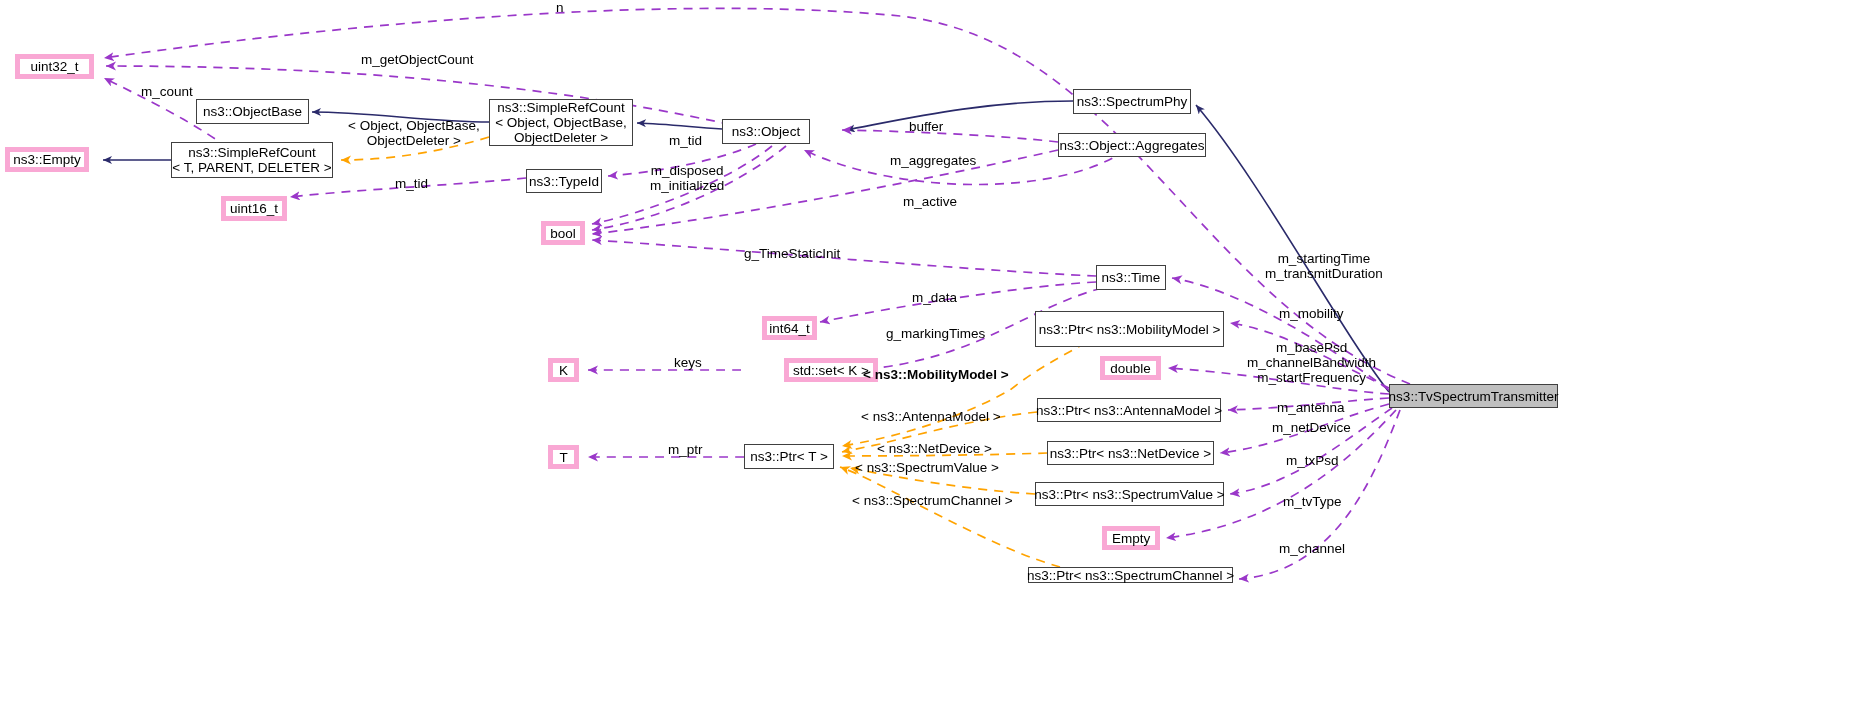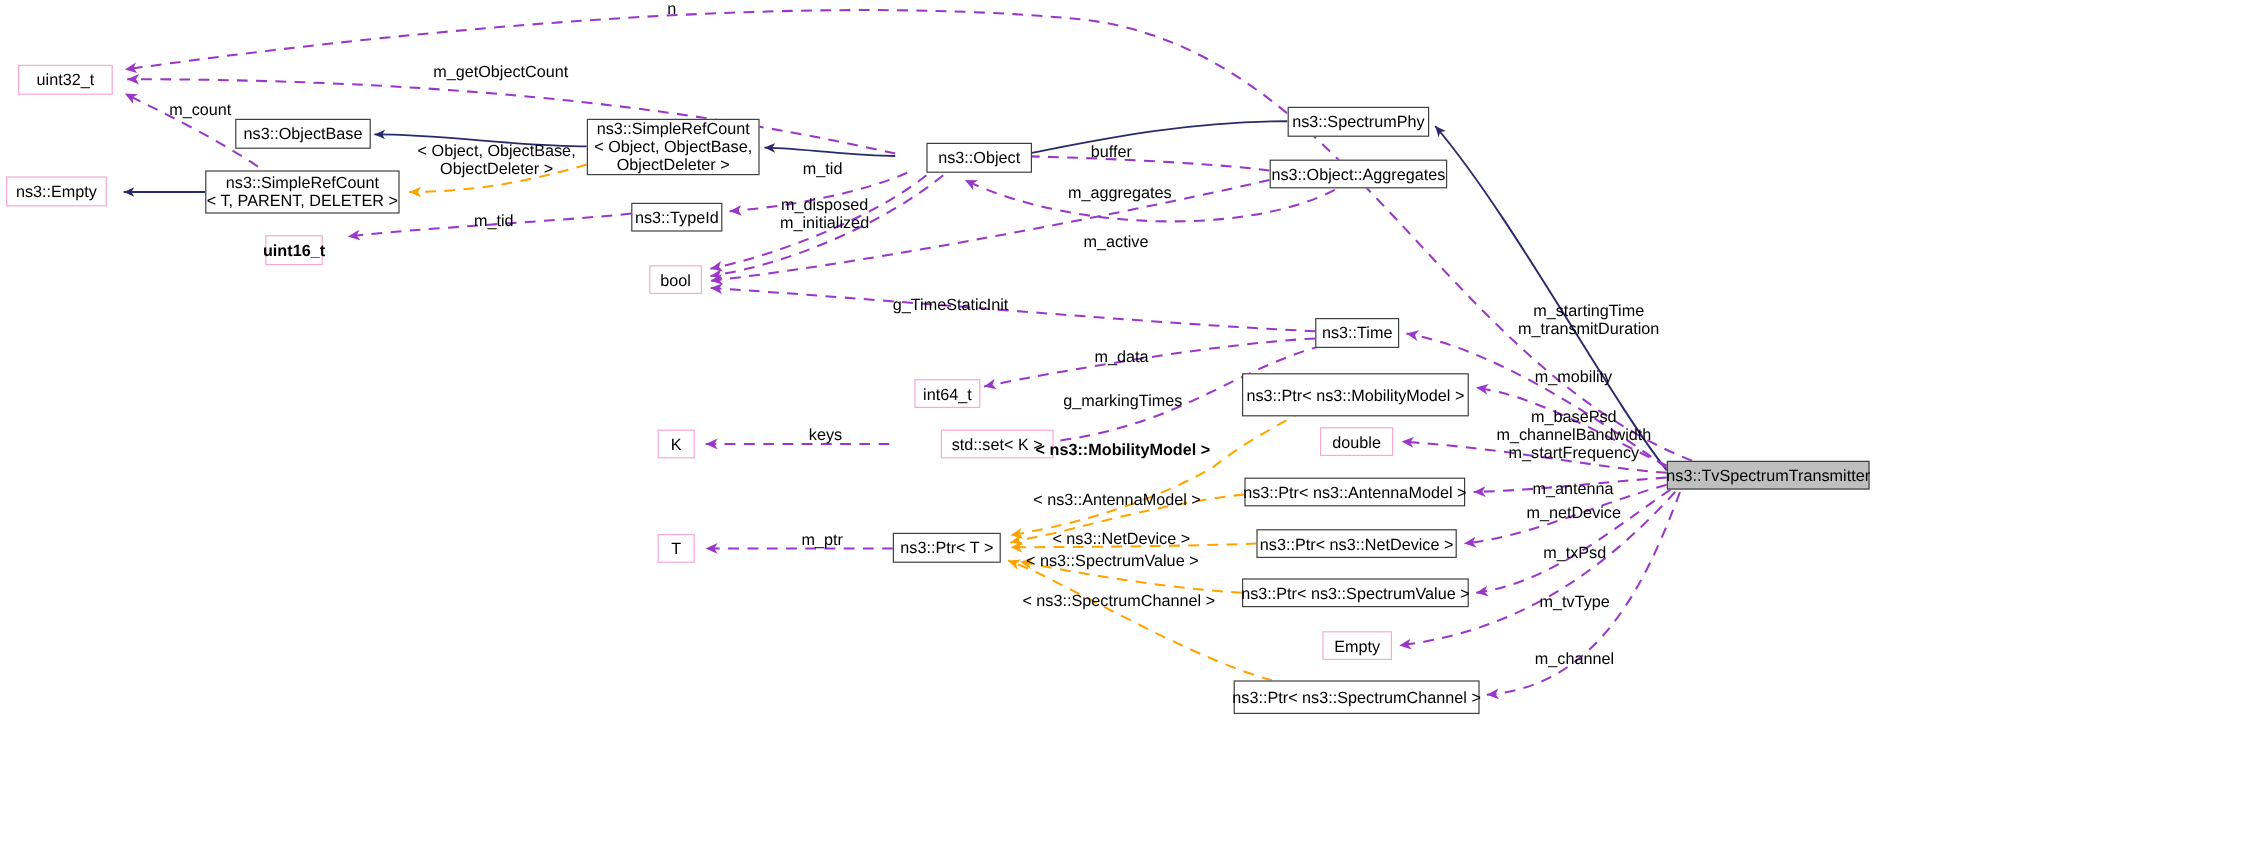--- a/index.html
+++ b/index.html
@@ -33,21 +33,21 @@
     justify-content: center;
     text-align: center;
     background: #ffffff;
     color: #000000;
     font-size: 13.5px;
     line-height: 15px;
     white-space: nowrap;
     padding: 2px 7px;
   }
   .node.plain {
-    border: 1px solid #f9a8d4;
+    border: 5px solid #f9a8d4;
   }
   .node.klass {
     border: 1.6px solid #404040;
   }
   .node.focus {
     border: 1.6px solid #404040;
     background: #bfbfbf;
   }
   .node .line { display: block; }
   .edge-label {
@@ -133,39 +133,39 @@
 
   <div class="node klass" style="left:196px;top:99px;width:113px;height:25px;">
     <span class="line">ns3::ObjectBase</span>
   </div>
 
   <div class="node klass" style="left:171px;top:142px;width:162px;height:36px;">
     <span class="line">ns3::SimpleRefCount</span>
     <span class="line">&lt; T, PARENT, DELETER &gt;</span>
   </div>
 
-  <div class="node plain" style="left:221px;top:196px;width:48px;height:25px;font-weight:bold;">
+  <div class="node plain" style="left:221px;top:196px;width:66px;height:25px;">
     <span class="line">uint16_t</span>
   </div>
 
   <div class="node klass" style="left:489px;top:99px;width:144px;height:47px;">
     <span class="line">ns3::SimpleRefCount</span>
     <span class="line">&lt; Object, ObjectBase,</span>
     <span class="line">ObjectDeleter &gt;</span>
   </div>
 
   <div class="node klass" style="left:526px;top:169px;width:76px;height:24px;text-align:center;">
     <span class="line">ns3::TypeId</span>
   </div>
 
   <div class="node plain" style="left:541px;top:221px;width:44px;height:24px;">
     <span class="line">bool</span>
   </div>
 
-  <div class="node klass" style="left:772px;top:119px;width:88px;height:25px;">
+  <div class="node klass" style="left:722px;top:119px;width:88px;height:25px;">
     <span class="line">ns3::Object</span>
   </div>
 
   <div class="node klass" style="left:1073px;top:89px;width:118px;height:25px;">
     <span class="line">ns3::SpectrumPhy</span>
   </div>
 
   <div class="node klass" style="left:1058px;top:133px;width:148px;height:24px;">
     <span class="line">ns3::Object::Aggregates</span>
   </div>
@@ -211,21 +211,21 @@
   </div>
 
   <div class="node klass" style="left:1035px;top:482px;width:189px;height:24px;">
     <span class="line">ns3::Ptr&lt; ns3::SpectrumValue &gt;</span>
   </div>
 
   <div class="node plain" style="left:1102px;top:526px;width:58px;height:24px;">
     <span class="line">Empty</span>
   </div>
 
-  <div class="node klass" style="left:1028px;top:567px;width:205px;height:28px;">
+  <div class="node klass" style="left:1028px;top:567px;width:205px;height:16px;">
     <span class="line">ns3::Ptr&lt; ns3::SpectrumChannel &gt;</span>
   </div>
 
   <div class="node focus" style="left:1389px;top:384px;width:169px;height:24px;">
     <span class="line">ns3::TvSpectrumTransmitter</span>
   </div>
 
   <div class="edge-label" style="left:556px;top:0px;">
     <span class="line">n</span>
   </div>

